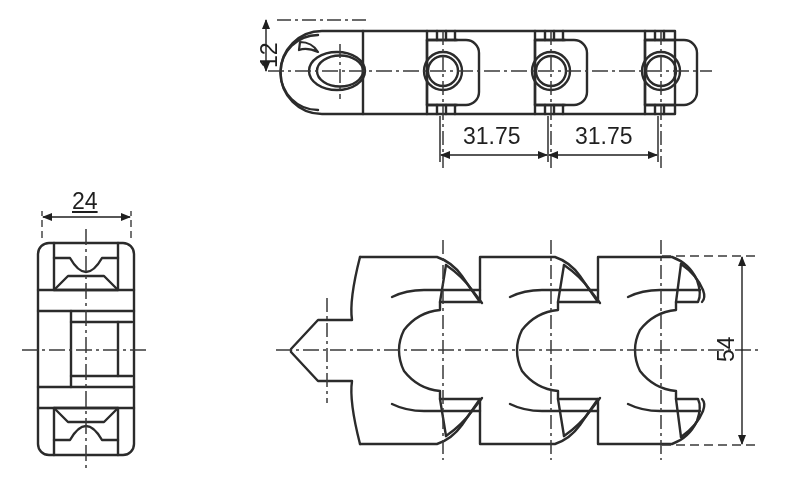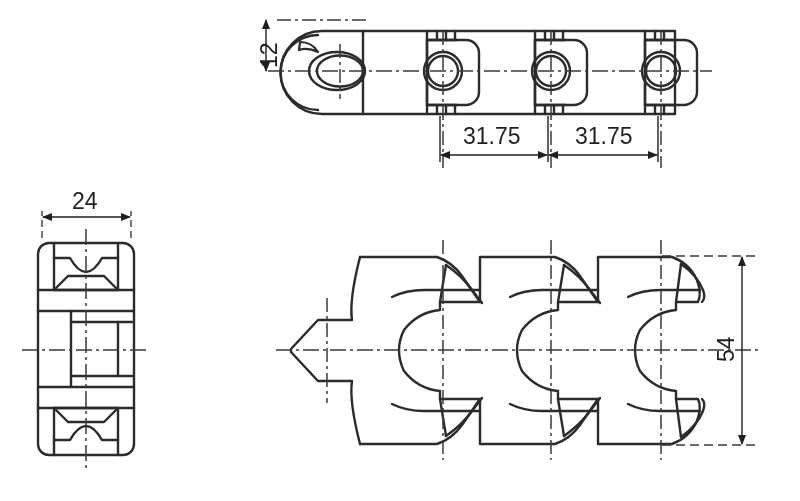--- a/index.html
+++ b/index.html
@@ -240,17 +240,17 @@
       <line x1="742" y1="257" x2="742" y2="444" marker-start="url(#arrTail)" marker-end="url(#arrHead)"></line>
     </g>
   </svg>
 
   <div class="dim-text rot90" style="left:258px; top:68px;">12</div>
 
   <div class="dim-text" style="left:463px; top:125px;">31.75</div>
 
   <div class="dim-text" style="left:575px; top:125px;">31.75</div>
 
-  <div class="dim-text" style="left:72px; top:190px;">24</div>
+  <div class="dim-text" style="left:72px; top:190px;text-decoration:underline;">24</div>
 
   <div class="dim-text rot90" style="left:715px; top:362px;">54</div>
 
 </div>
 
 </body></html>

